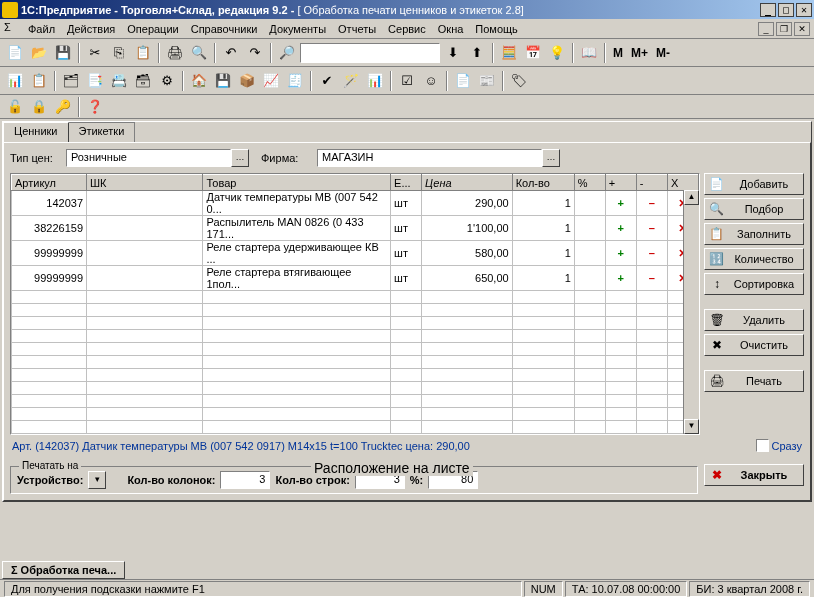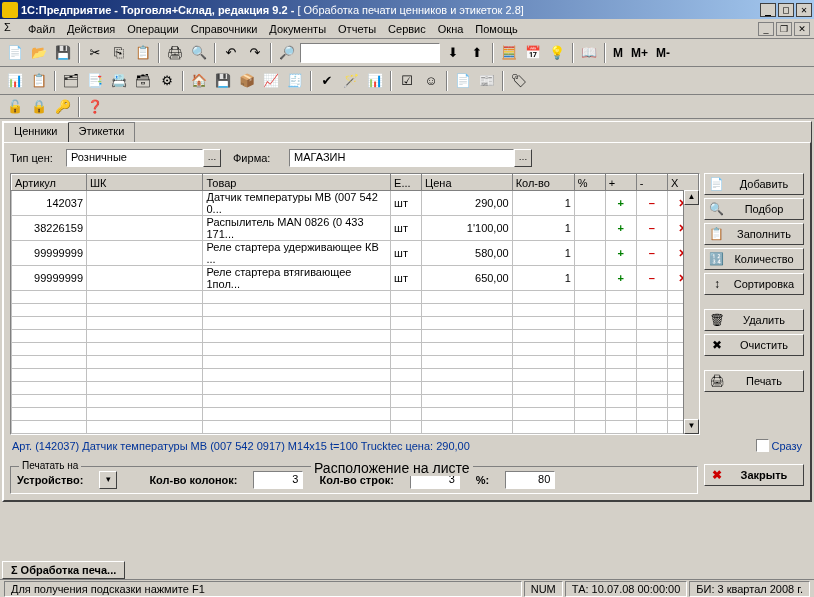--- a/index.html
+++ b/index.html
@@ -42,21 +42,21 @@
 .scroll-btn { width: 15px; height: 15px; background: #d4d0c8; border: 1px solid; border-color: #fff #404040 #404040 #fff; position: absolute; font-size: 8px; text-align: center; line-height: 12px; cursor: pointer; }
 .scroll-btn.up { top: 0; }
 .scroll-btn.down { bottom: 0; }
 .side-btns { width: 100px; display: flex; flex-direction: column; gap: 3px; }
 .side-btn { height: 22px; border: 1px solid; border-color: #fff #404040 #404040 #fff; display: flex; align-items: center; padding: 0 4px; gap: 4px; cursor: pointer; background: #d4d0c8; }
 .side-btn .icn { width: 16px; height: 16px; display: inline-flex; align-items: center; justify-content: center; font-size: 12px; }
 .side-btn .lbl { flex: 1; text-align: center; }
 .side-gap { height: 8px; }
 .info-bar { color: #003399; padding: 4px 2px; font-size: 11px; display: flex; align-items: center; }
 .info-bar .chk { margin-left: auto; display: flex; align-items: center; gap: 3px; }
-.print-panel { border: 1px solid; border-color: #808080 #fff #fff #808080; padding: 4px 6px; display: flex; align-items: center; gap: 16px; margin-top: 2px; position: relative; }
+.print-panel { border: 1px solid; border-color: #808080 #fff #fff #808080; padding: 4px 6px; display: flex; align-items: center; gap: 5px; margin-top: 2px; position: relative; }
 .print-panel-title { position: absolute; top: -7px; left: 8px; background: #d4d0c8; padding: 0 3px; font-size: 10px; }
 .print-panel-title2 { position: absolute; top: -7px; left: 300px; background: #d4d0c8; padding: 0 3px; font-size: 14px; }
 .task-tabs { position: absolute; bottom: 18px; left: 2px; display: flex; }
 .task-tab { border: 1px solid; border-color: #fff #404040 #404040 #fff; padding: 2px 8px; background: #d4d0c8; display: flex; align-items: center; gap: 3px; font-weight: bold; }
 .statusbar { position: absolute; bottom: 0; left: 0; right: 0; height: 18px; border-top: 1px solid #808080; display: flex; align-items: center; padding: 0 4px; font-size: 10px; gap: 2px; }
 .status-cell { border: 1px solid; border-color: #808080 #fff #fff #808080; padding: 1px 6px; height: 16px; display: flex; align-items: center; }
 .plus { color: #008000; font-weight: bold; }
 .minus { color: #cc0000; font-weight: bold; }
 .xmark { color: #cc0000; font-weight: bold; }
 .checkbox { width: 13px; height: 13px; border: 1px solid; border-color: #808080 #fff #fff #808080; background: white; }
@@ -163,40 +163,40 @@
 <div class="workspace">
 <div class="doc-window">
   <div class="tabs">
     <div class="tab active">Ценники</div>
     <div class="tab">Этикетки</div>
   </div>
   <div class="tab-body">
     <div class="filter-row">
       <span class="field-label">Тип цен:</span>
       <div class="combo-wrap">
-        <div class="combo" style="width:137px">Розничные</div>
+        <div class="combo" style="width:165px">Розничные</div>
         <div class="combo-btn">…</div>
       </div>
       <span class="field-label" style="margin-left:6px">Фирма:</span>
       <div class="combo-wrap">
         <div class="combo" style="width:225px">МАГАЗИН</div>
         <div class="combo-btn">…</div>
       </div>
     </div>
 
     <div class="main-row">
       <div class="grid-wrap">
         <table class="grid">
           <thead>
                 <tr id="grid-head">
                   <th style="width: 58px;">Артикул</th>
                   <th style="width: 90px;">ШК</th>
                   <th style="width: 145px;">Товар</th>
                   <th style="width: 24px;">Е...</th>
-                  <th style="width: 70px;">Цена</th>
+                  <th style="width: 70px; font-style: italic;">Цена</th>
                   <th style="width: 48px;">Кол-во</th>
                   <th style="width: 24px;">%</th>
                   <th style="width: 24px;">+</th>
                   <th style="width: 24px;">-</th>
                   <th style="width: 24px;">X</th>
                 </tr>
               </thead>
           <tbody id="grid-body">
                 <tr>
                   <td class="num">142037</td>

